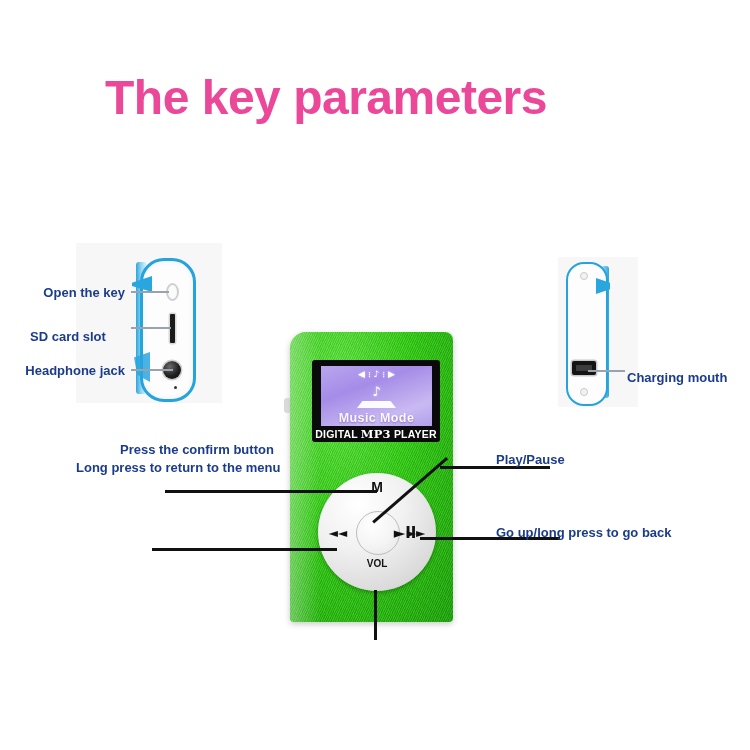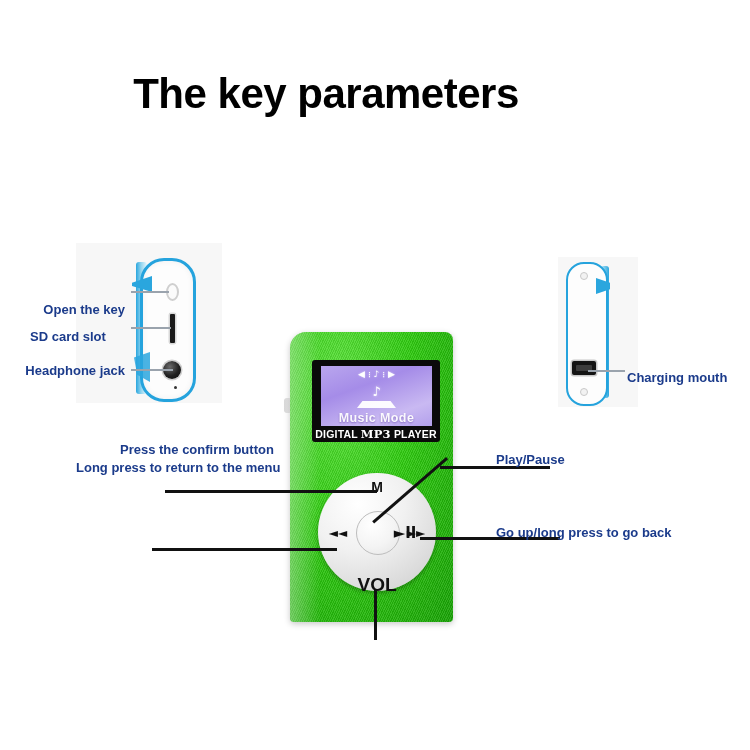--- a/index.html
+++ b/index.html
@@ -21,23 +21,23 @@
     height: 750px;
   }
 
   
   .page-title {
     position: absolute;
     left: 0;
     top: 70px;
     width: 652px;
     text-align: center;
-    font-size: 42px;
-    font-weight: bold;
-    color: #000000;
+    font-size: 48px;
+    font-weight: bold;
+    color: #ec4899;
     letter-spacing: -0.5px;
     font-family: "Liberation Sans", sans-serif;
   }
 
   
   .label {
     position: absolute;
     color: #1b3b8b;
     font-weight: bold;
     font-size: 13px;
@@ -311,21 +311,21 @@
     border: 1px solid #bdbdbd;
   }
   .wheel-btn {
     position: absolute;
     color: #111111;
     font-weight: bold;
     font-family: "Liberation Sans", sans-serif;
     text-align: center;
   }
   #btn-m   { left: 360px; top: 479px; width: 34px; font-size: 14px; }
-  #btn-vol { left: 356px; top: 574px; width: 42px; font-size: 19px; }
+  #btn-vol { left: 356px; top: 558px; width: 42px; font-size: 10px; }
   #btn-prev{ left: 326px; top: 526px; width: 24px; font-size: 12px; font-family:"DejaVu Sans",sans-serif; }
   #btn-next{ left: 404px; top: 526px; width: 24px; font-size: 12px; font-family:"DejaVu Sans",sans-serif; }
   #btn-play{ left: 356px; top: 524px; width: 42px; font-size: 15px; font-family:"DejaVu Sans",sans-serif;margin-left:28px; }
 </style>
 </head>
 <body>
 
 <div class="stage">
 
   <div class="page-title">The key parameters</div>
@@ -335,21 +335,21 @@
   <div class="dev-left-spine"></div>
   <div class="dev-left"></div>
   <div class="dev-left-clip"></div>
   <div class="dev-left-clip2"></div>
 
   <div class="open-key"></div>
   <div class="sd-slot"></div>
   <div class="hp-jack"></div>
   <div class="dot-tiny"></div>
 
-  <div class="label" style="left:30px; top:284px; width:95px; text-align:right;margin-top:17px;">Open the key</div>
+  <div class="label" style="left:30px; top:284px; width:95px; text-align:right;">Open the key</div>
   <div class="leader" style="left:131px; top:291px; width:38px;"></div>
 
   <div class="label" style="left:30px; top:328px; width:95px; text-align:left;">SD card slot</div>
   <div class="leader" style="left:131px; top:327px; width:40px;"></div>
 
   <div class="label" style="left:18px; top:362px; width:107px; text-align:right;">Headphone jack</div>
   <div class="leader" style="left:131px; top:369px; width:42px;"></div>
 
   <div class="photo-panel" id="right-panel"></div>
   <div class="dev-right-spine"></div>

